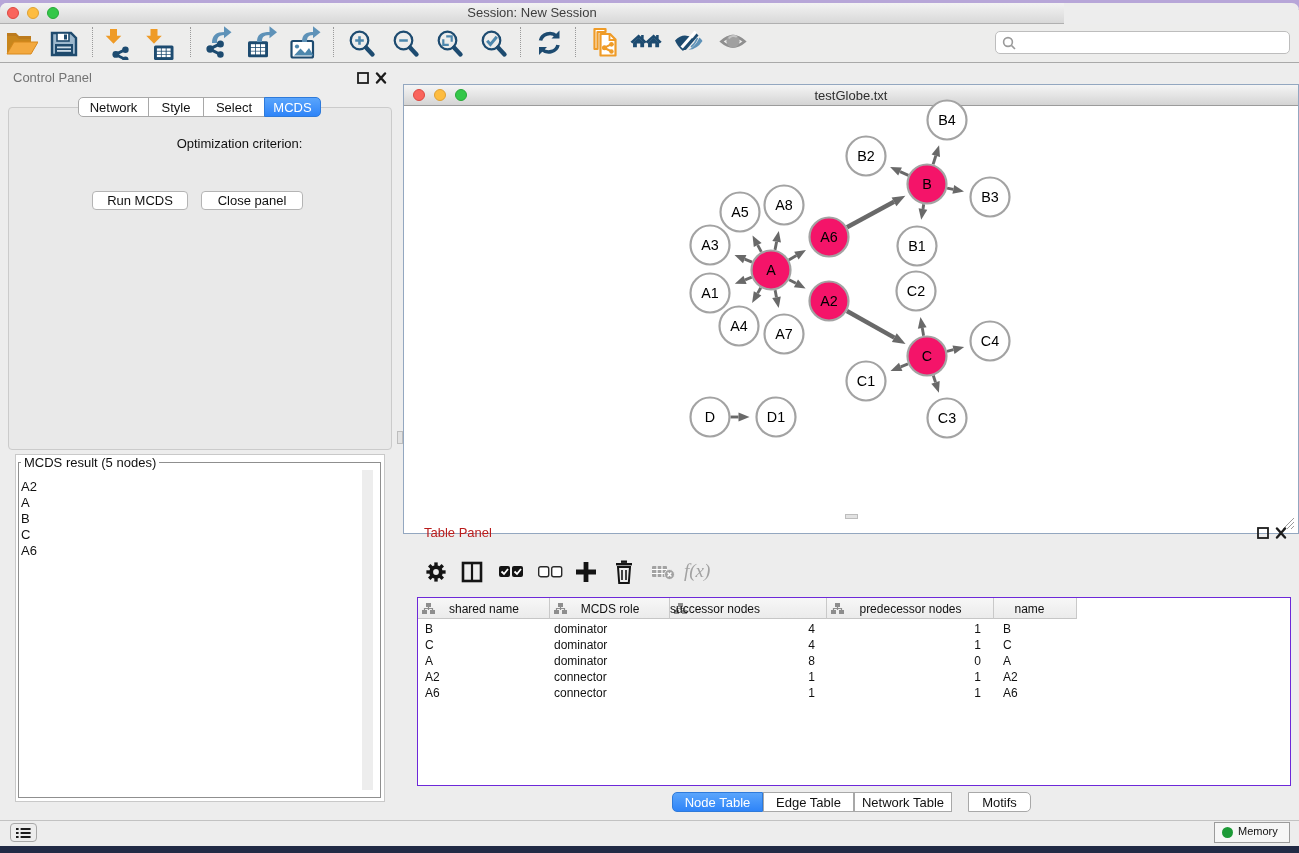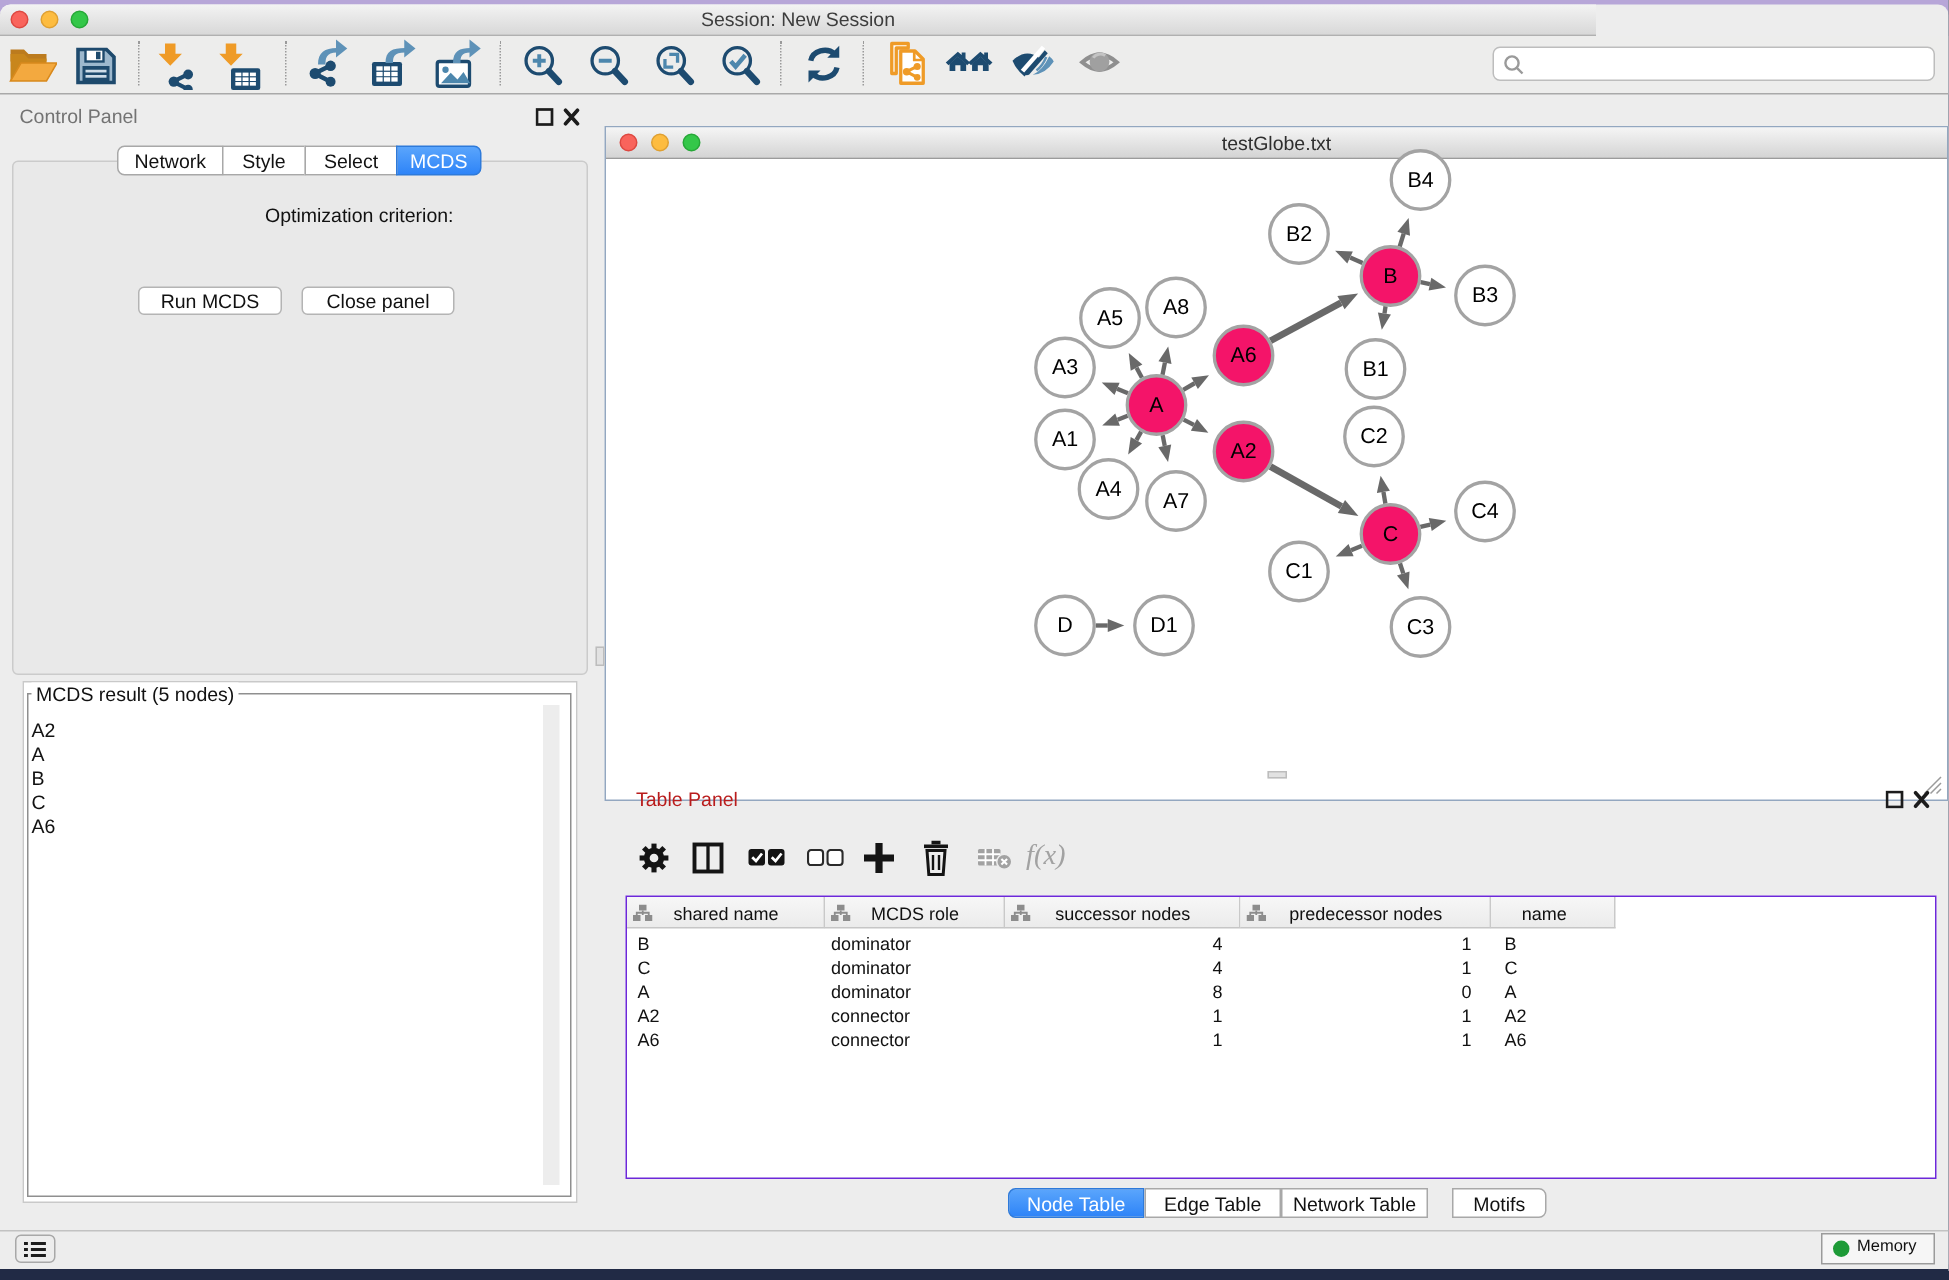--- a/index.html
+++ b/index.html
@@ -336,21 +336,21 @@
         <svg class="abs" style="left:136px;top:5px" width="13" height="11" viewBox="0 0 13 11">
           <path d="M4 0 h5 v4 h-5 z M0 7 h5 v4 h-5 z M8 7 h5 v4 h-5 z" fill="#8d8d8d"></path>
           <path d="M6.5 4 v2 M2.5 7 v-1.5 h8 V7 M6.5 5 v2" stroke="#8d8d8d" stroke-width="1.2" fill="none"></path>
         </svg>
         <div class="abs th" style="left:132px;top:4px;width:120px;text-align:center;">MCDS role</div>
         <div class="abs" style="left:252px;top:0;width:157px;height:21px;background:linear-gradient(#f7f7f7,#ebebeb);border-right:1px solid #c9c9c9;border-bottom:1px solid #c6c6c6;"></div>
         <svg class="abs" style="left:256px;top:5px" width="13" height="11" viewBox="0 0 13 11">
           <path d="M4 0 h5 v4 h-5 z M0 7 h5 v4 h-5 z M8 7 h5 v4 h-5 z" fill="#8d8d8d"></path>
           <path d="M6.5 4 v2 M2.5 7 v-1.5 h8 V7 M6.5 5 v2" stroke="#8d8d8d" stroke-width="1.2" fill="none"></path>
         </svg>
-        <div class="abs th" style="left:252px;top:4px;width:157px;text-align:center;">successor nodes</div>
+        <div class="abs th" style="left:252px;top:4px;width:157px;text-align:left;">successor nodes</div>
         <div class="abs" style="left:409px;top:0;width:167px;height:21px;background:linear-gradient(#f7f7f7,#ebebeb);border-right:1px solid #c9c9c9;border-bottom:1px solid #c6c6c6;"></div>
         <svg class="abs" style="left:413px;top:5px" width="13" height="11" viewBox="0 0 13 11">
           <path d="M4 0 h5 v4 h-5 z M0 7 h5 v4 h-5 z M8 7 h5 v4 h-5 z" fill="#8d8d8d"></path>
           <path d="M6.5 4 v2 M2.5 7 v-1.5 h8 V7 M6.5 5 v2" stroke="#8d8d8d" stroke-width="1.2" fill="none"></path>
         </svg>
         <div class="abs th" style="left:409px;top:4px;width:167px;text-align:center;">predecessor nodes</div>
         <div class="abs" style="left:576px;top:0;width:83px;height:21px;background:linear-gradient(#f7f7f7,#ebebeb);border-right:1px solid #c9c9c9;border-bottom:1px solid #c6c6c6;"></div>
         <div class="abs th" style="left:576px;top:4px;width:71px;text-align:center;">name</div>
 </div>
 <div class="abs" style="left:425px;top:622px;font-size:12px;">B</div>

